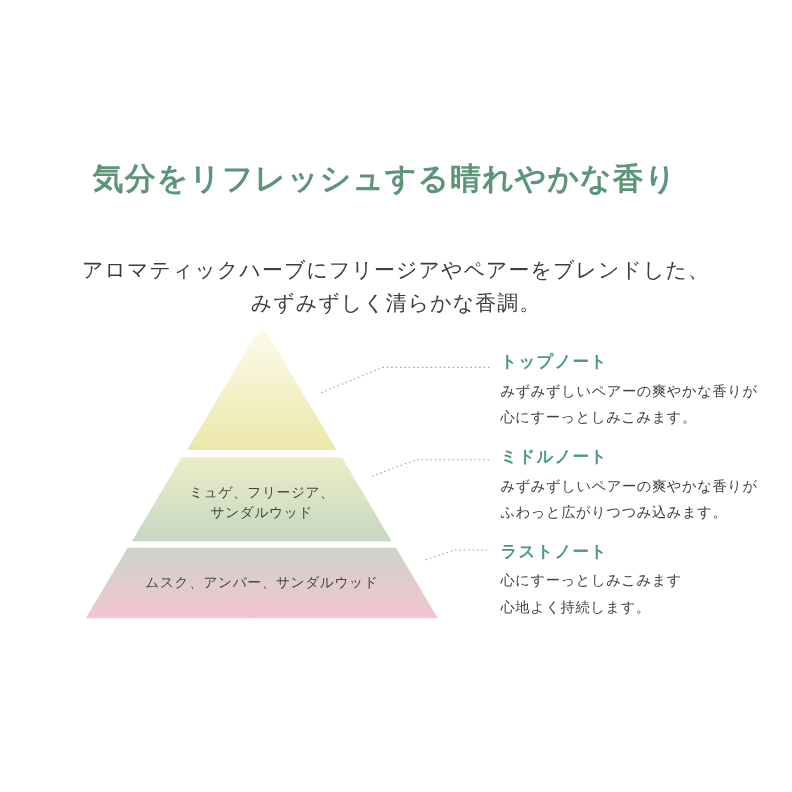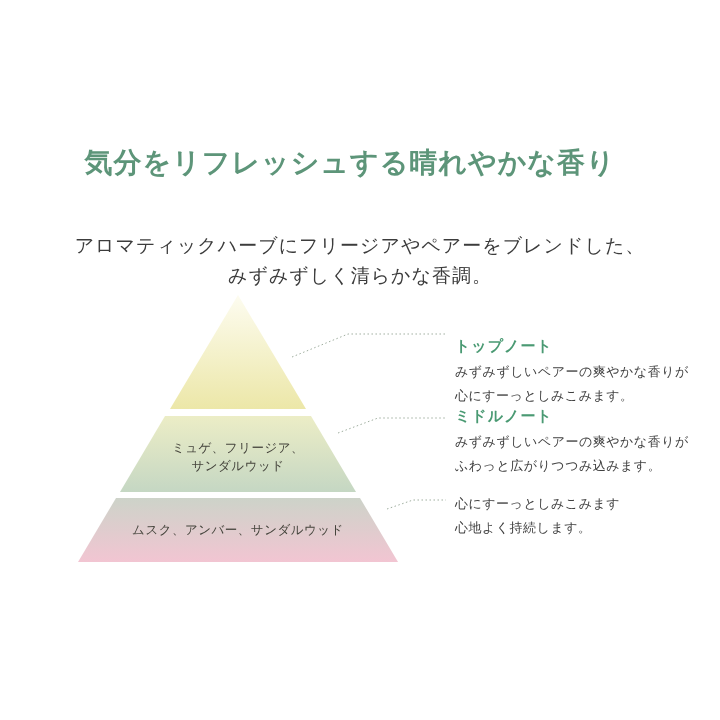--- a/index.html
+++ b/index.html
@@ -49,21 +49,21 @@
     letter-spacing: 0.5px;
   }
   .layer-text.l1 { left: 138px; top: 334px; width: 200px; line-height: 18px; }
   .layer-text.l2 { left: 138px; top: 439px; width: 200px; line-height: 18px; }
   .layer-text.l3 { left: 88px;  top: 521px; width: 300px; line-height: 18px; }
   .note {
     position: absolute;
     left: 455px;
     width: 240px;
   }
-  .note.n1 { top: 336px; }
+  .note.n1 { top: 320px; }
   .note.n2 { top: 406px; }
   .note.n3 { top: 492px; }
   .note-label {
     font-size: 15px;
     font-weight: 700;
     letter-spacing: 1px;
     line-height: 20px;
     margin-bottom: 4px;
     color: #4a9a73;
   }
@@ -131,19 +131,20 @@
 
   <div class="note n2">
     <div class="note-label">ミドルノート</div>
     <div class="note-desc">
       <div>みずみずしいペアーの爽やかな香りが</div>
       <div>ふわっと広がりつつみ込みます。</div>
     </div>
   </div>
 
   <div class="note n3">
+    <div class="note-label">ラストノート</div>
     <div class="note-desc">
       <div>心にすーっとしみこみます</div>
       <div>心地よく持続します。</div>
     </div>
   </div>
 
 </div>
 
 </body></html>

